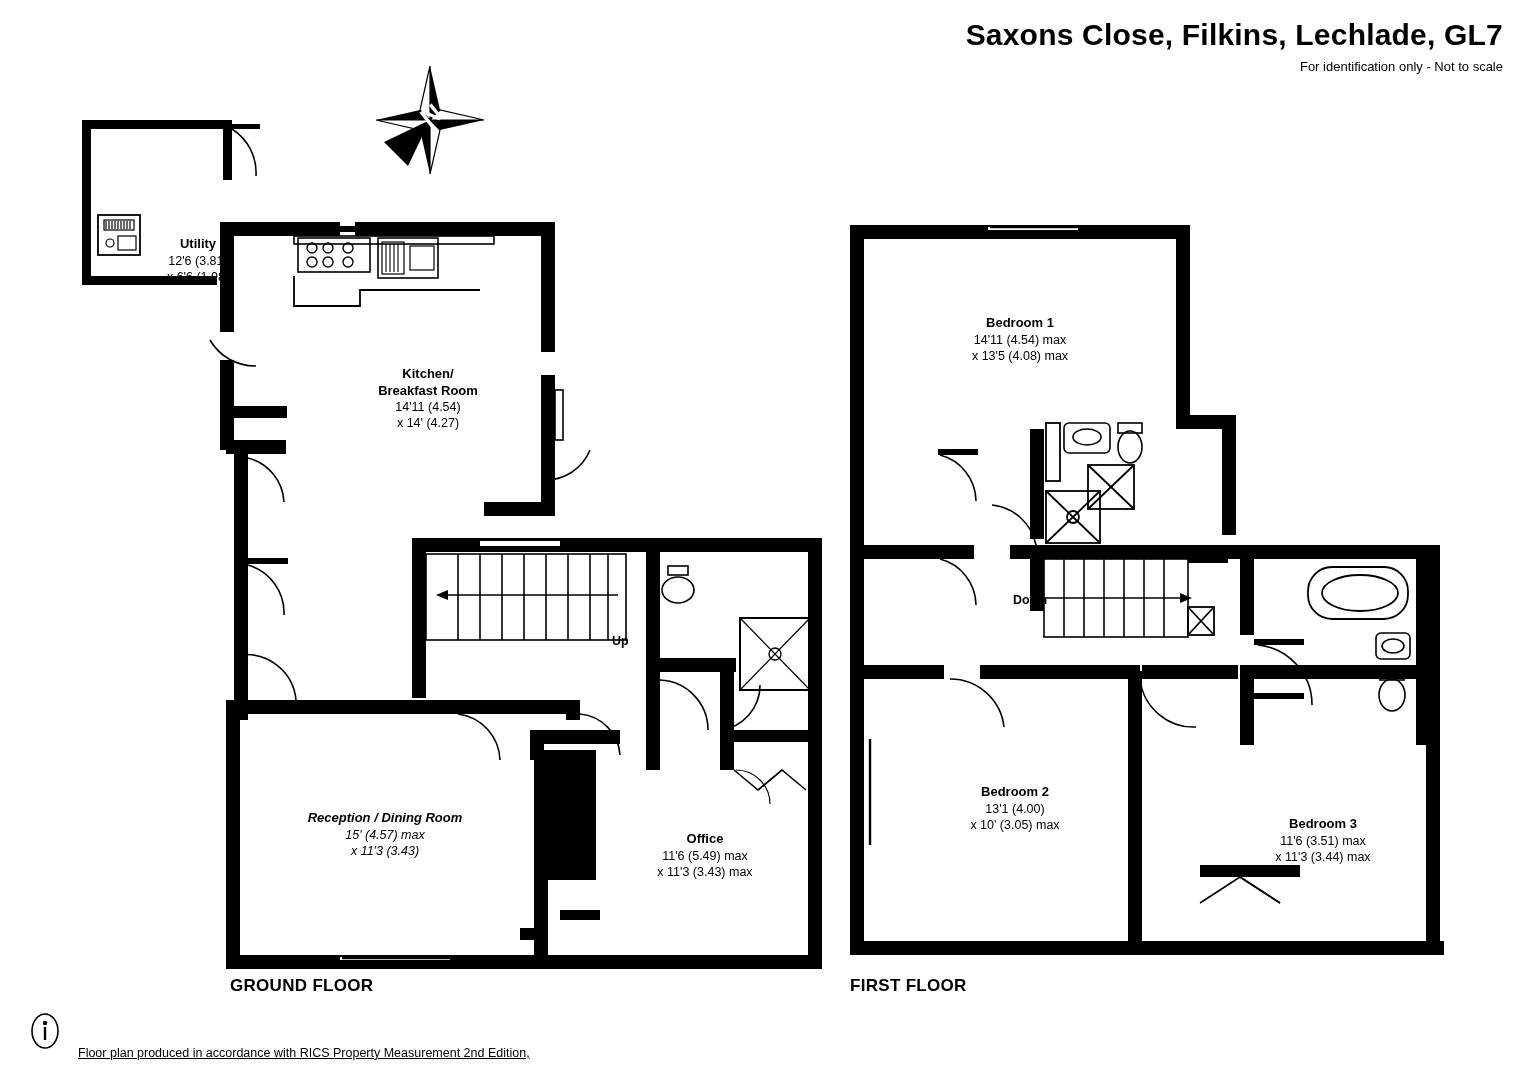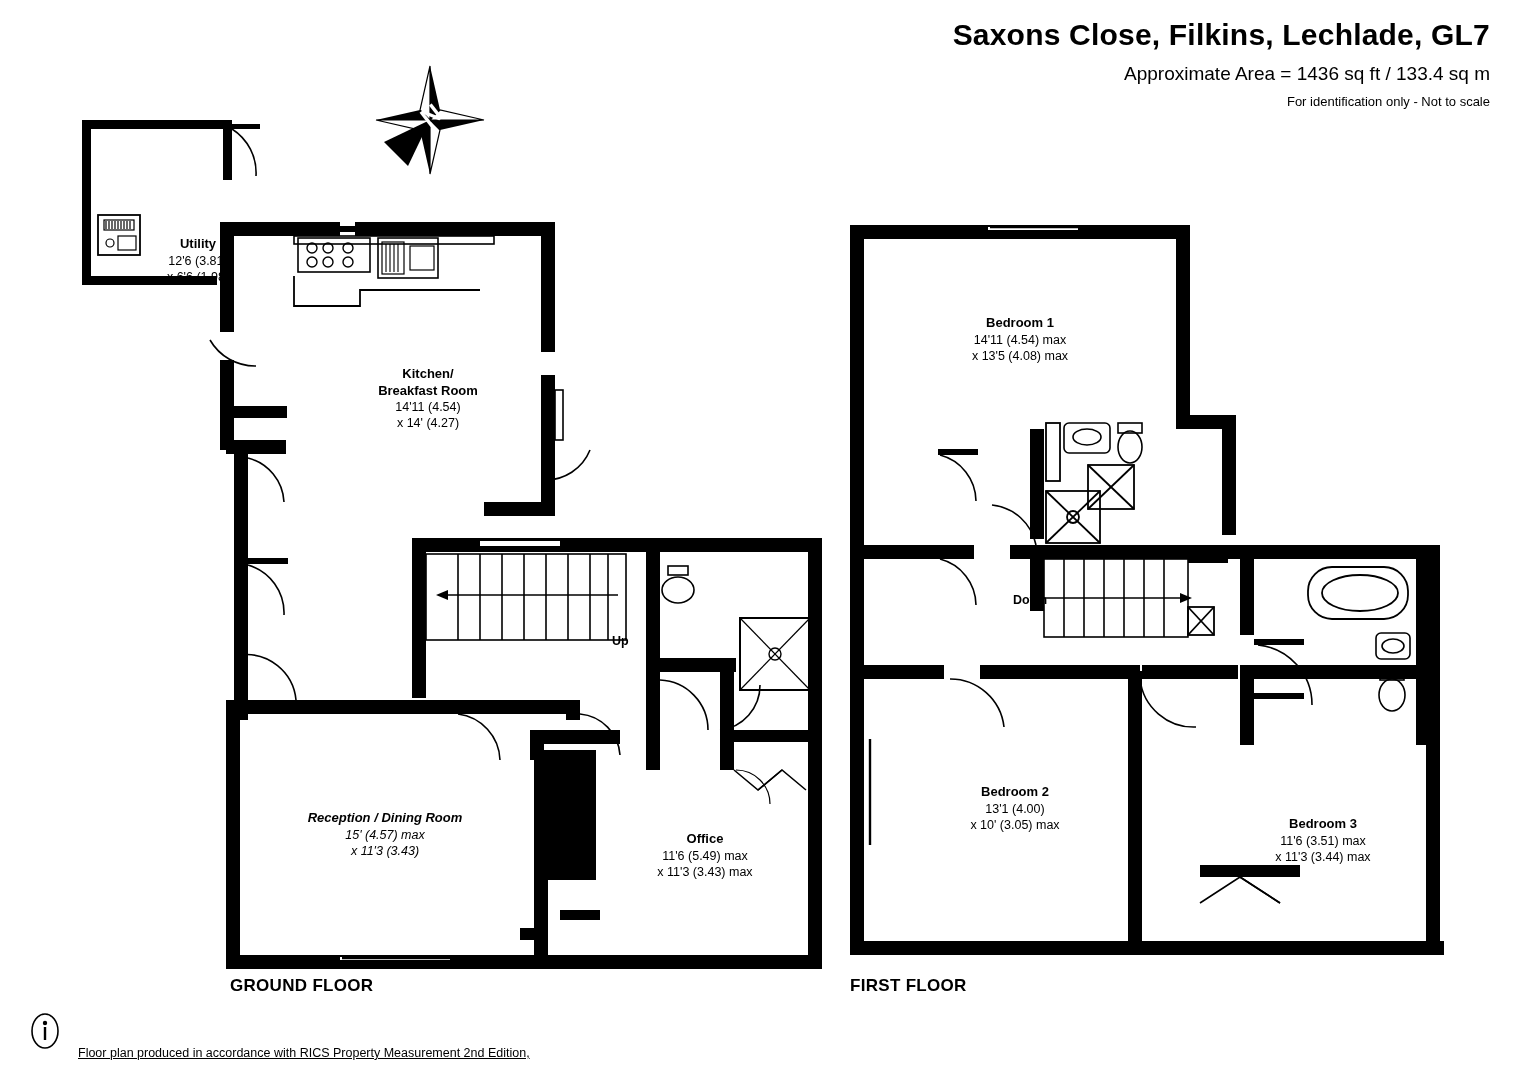--- a/index.html
+++ b/index.html
@@ -13,21 +13,21 @@
     position: relative;
     font-family: "Liberation Sans", sans-serif;
     color: #000000;
     overflow: hidden;
   }
   .abs { position: absolute; }
 
   
   #header {
     position: absolute;
-    right: 37px;
+    right: 24px;
     top: 18px;
     text-align: right;
   }
   #title {
     font-size: 30px;
     font-weight: bold;
     letter-spacing: 0.2px;
     line-height: 1.1;
   }
   #area {
@@ -88,21 +88,20 @@
 
   .nichecom-mark { font-weight: bold; }
 
   svg { display: block; }
 </style>
 </head>
 <body>
 
 <div id="header">
   <div id="title">Saxons Close, Filkins, Lechlade, GL7</div>
-  <div id="area">Approximate Area = 1436 sq ft / 133.4 sq m</div>
   <div id="disclaimer">For identification only - Not to scale</div>
 </div>
 
 <div class="abs" style="left:370px; top:60px; width:120px; height:120px;">
   <svg width="120" height="120" viewBox="0 0 120 120">
 
     <polygon points="60,6 70,50 60,60" fill="#000"></polygon>
     <polygon points="60,6 50,50 60,60" fill="#fff" stroke="#000" stroke-width="1.2"></polygon>
     <polygon points="114,60 70,70 60,60" fill="#000"></polygon>
     <polygon points="114,60 70,50 60,60" fill="#fff" stroke="#000" stroke-width="1.2"></polygon>

